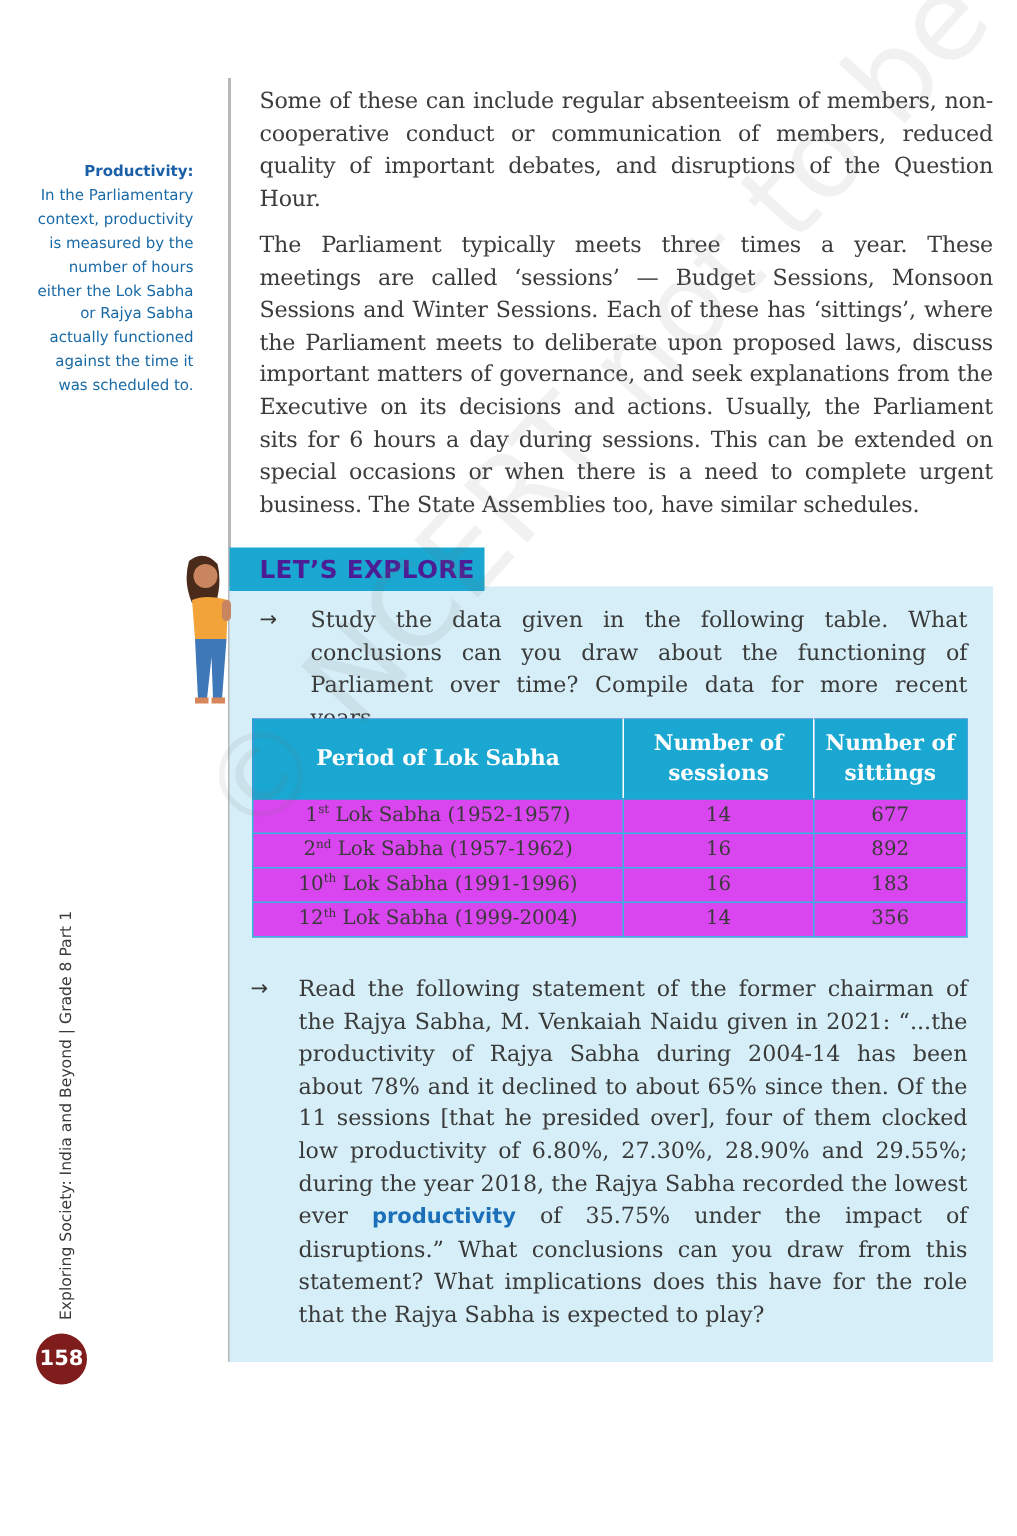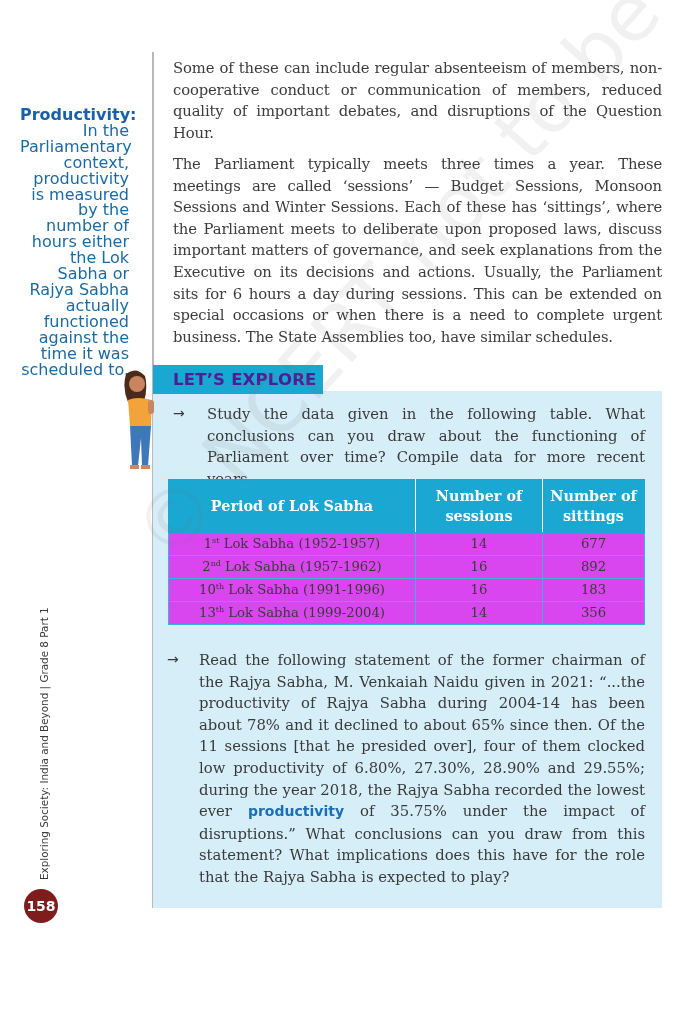--- a/index.html
+++ b/index.html
@@ -5,21 +5,21 @@
   html, body { margin: 0; padding: 0; }
   body {
     width: 678px; height: 1024px; background: #ffffff; position: relative; overflow: hidden;
     font-family: "DejaVu Serif", serif; color: #3a3a3a;
   }
   .vline { position: absolute; left: 152px; top: 52px; width: 2px; height: 856px; background: #b8b8b8; }
 
   
   .sidenote {
     position: absolute; left: 20px; top: 107px; width: 109px;
-    text-align: right; font-family: "DejaVu Sans", sans-serif; font-size: 16px; line-height: 15.9px;
+    text-align: right; font-family: "DejaVu Sans", sans-serif; font-size: 10px; line-height: 15.9px;
     color: #1a6aa5;
   }
   .sidenote .term { font-weight: bold; color: #1a5fa8; display: block; }
 
   
   .para {
     position: absolute; left: 173px; width: 489px;
     font-size: 14.8px; line-height: 21.6px; text-align: justify; color: #3c3c3c;
     letter-spacing: -0.15px;
   }
@@ -135,21 +135,21 @@
         <td><span>2</span><sup>nd</sup><span> Lok Sabha (1957-1962)</span></td>
         <td>16</td>
         <td>892</td>
       </tr>
       <tr>
         <td><span>10</span><sup>th</sup><span> Lok Sabha (1991-1996)</span></td>
         <td>16</td>
         <td>183</td>
       </tr>
       <tr>
-        <td><span>13</span><sup>th</sup><span> Lok Sabha (1999-2004)</span></td>
+        <td><span>12</span><sup>th</sup><span> Lok Sabha (1999-2004)</span></td>
         <td>14</td>
         <td>356</td>
       </tr>
     </tbody>
 </table>
 
 <div class="item i2">
   <span class="arrow">→</span>
   <span class="txt"><span>Read the following statement of the former chairman of the Rajya Sabha, M. Venkaiah Naidu given in 2021: “...the productivity of Rajya Sabha during 2004-14 has been about 78% and it declined to about 65% since then. Of the 11 sessions [that he presided over], four of them clocked low productivity of 6.80%, 27.30%, 28.90% and 29.55%; during the year 2018, the Rajya Sabha recorded the lowest ever </span><span class="hl">productivity</span><span> of 35.75% under the impact of disruptions.” What conclusions can you draw from this statement? What implications does this have for the role that the Rajya Sabha is expected to play?</span></span>
 </div>

